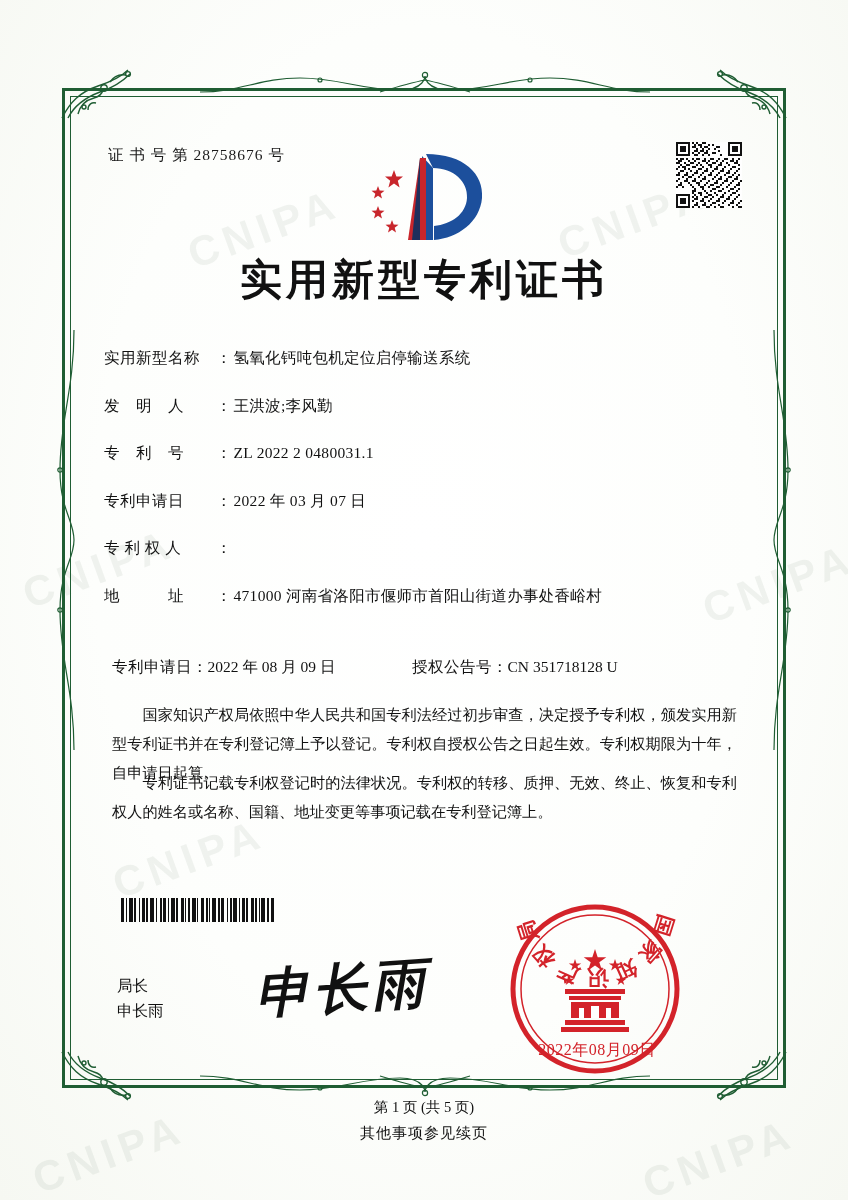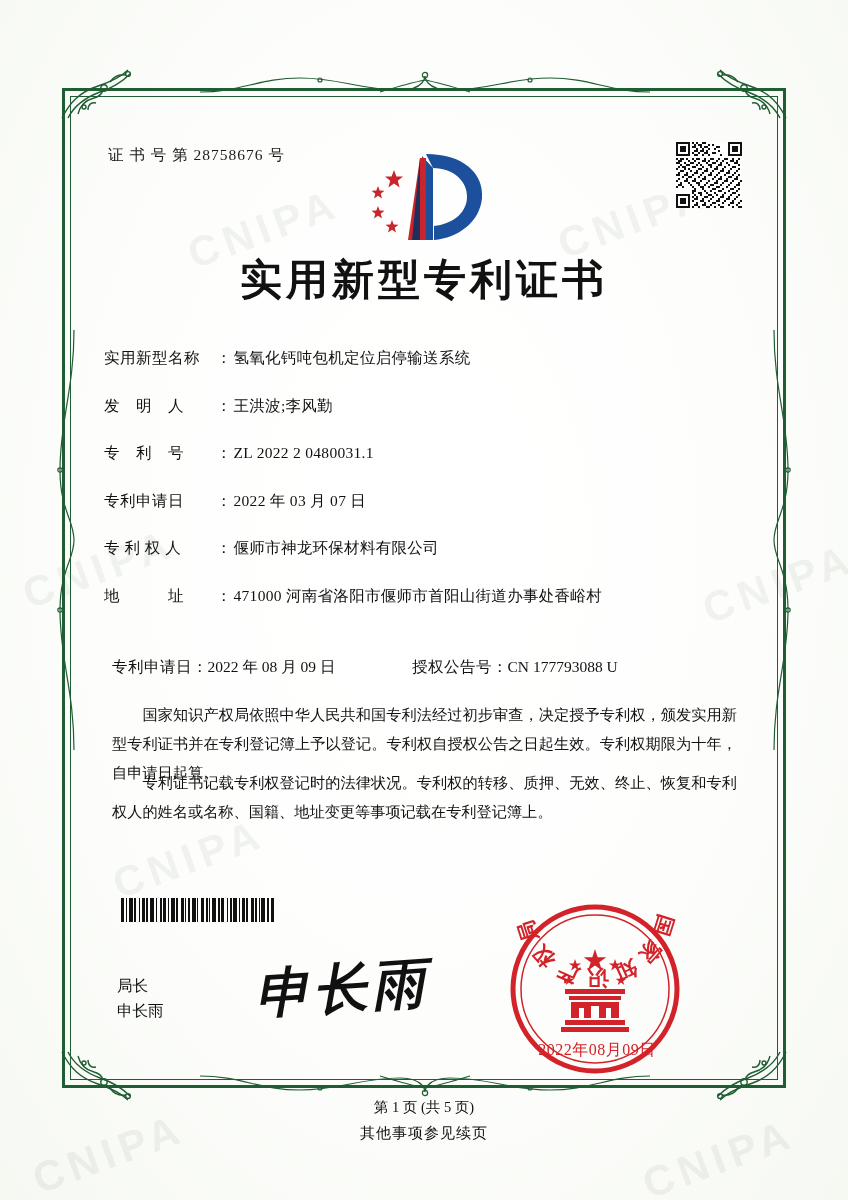--- a/index.html
+++ b/index.html
@@ -635,35 +635,34 @@
       <span class="field-value">ZL 2022 2 0480031.1</span>
     </div>
     <div class="field-row">
       <span class="field-label">专利申请日</span>
       <span class="field-sep">：</span>
       <span class="field-value">2022 年 03 月 07 日</span>
     </div>
     <div class="field-row">
       <span class="field-label">专 利 权 人</span>
       <span class="field-sep">：</span>
-      <span class="field-value">偃师市神龙环保材料有限公司</span>
     </div>
     <div class="field-row">
       <span class="field-label">地　　　址</span>
       <span class="field-sep">：</span>
       <span class="field-value">471000 河南省洛阳市偃师市首阳山街道办事处香峪村</span>
     </div>
   </div>
 
   <div class="pubrow">
     <span class="left">
       <span class="label-sp">专利申请日</span><span>：</span><span>2022 年 08 月 09 日</span>
     </span>
     <span>
-      <span class="label-sp">授权公告号</span><span>：</span><span>CN 177793088 U</span>
+      <span class="label-sp">授权公告号</span><span>：</span><span>CN 351718128 U</span>
     </span>
   </div>
 
   <div class="para para1">国家知识产权局依照中华人民共和国专利法经过初步审查，决定授予专利权，颁发实用新型专利证书并在专利登记簿上予以登记。专利权自授权公告之日起生效。专利权期限为十年，自申请日起算。</div>
   <div class="para para2">专利证书记载专利权登记时的法律状况。专利权的转移、质押、无效、终止、恢复和专利权人的姓名或名称、国籍、地址变更等事项记载在专利登记簿上。</div>
 
   <div class="barcode">
     <i style="width:3px"></i>
       <i style="width:2px;background:transparent"></i>
     <i style="width:1px"></i>

